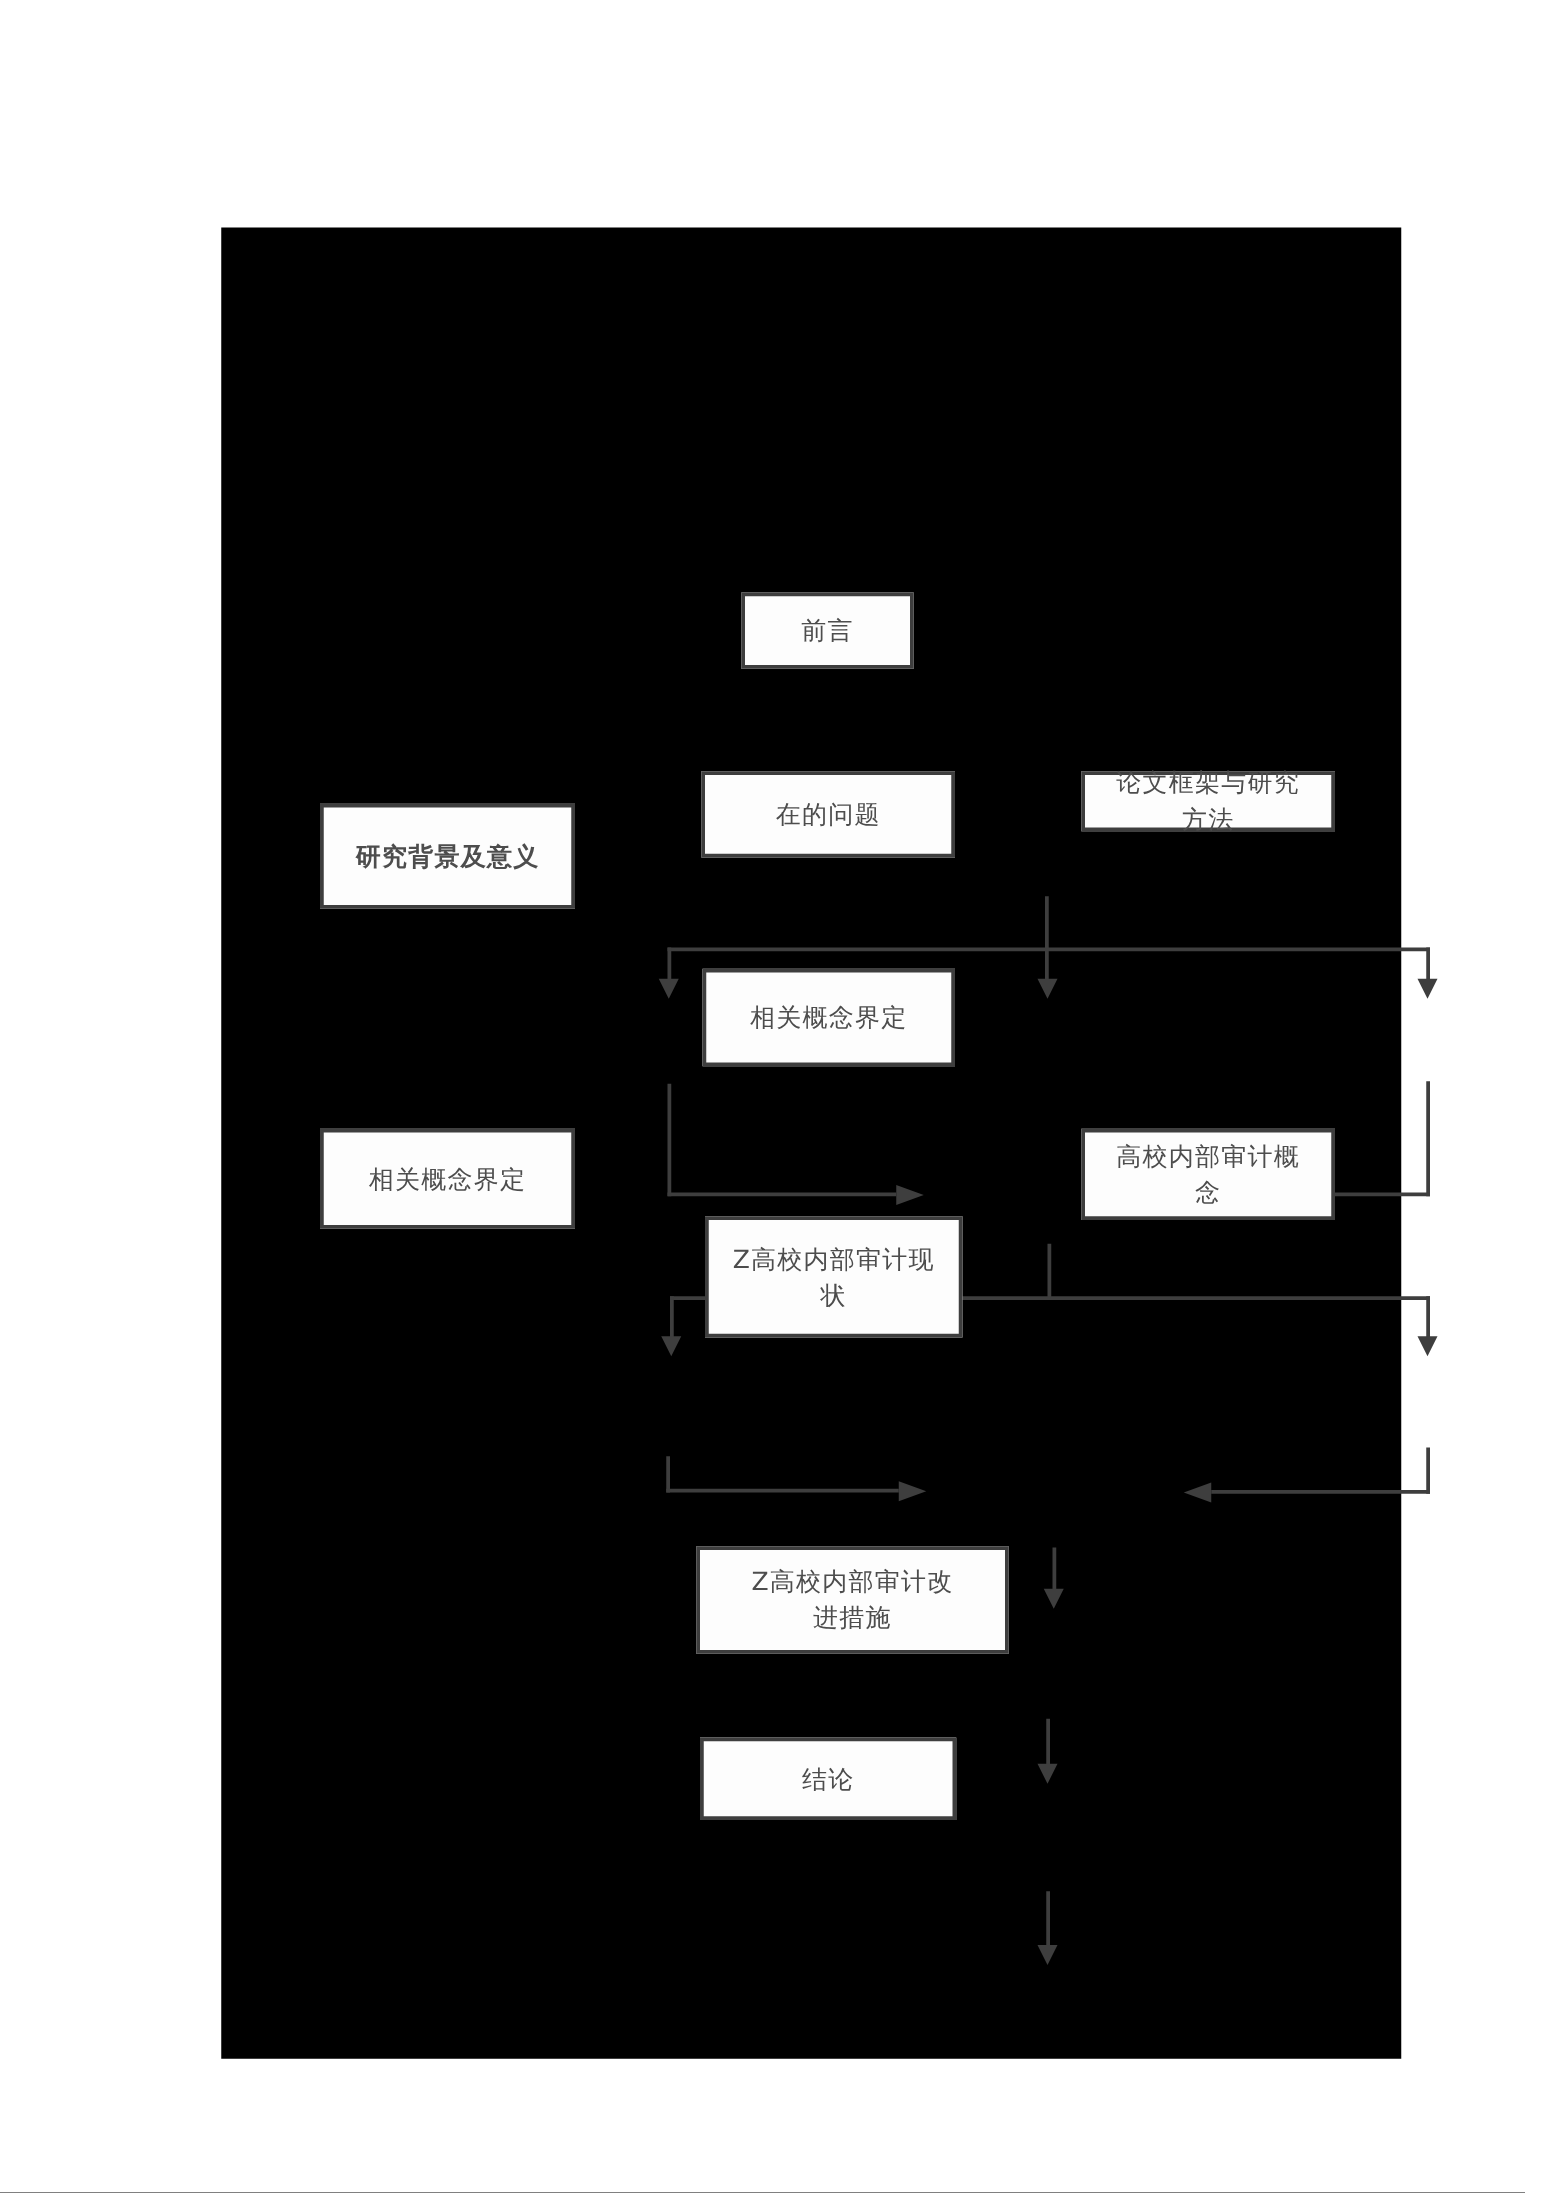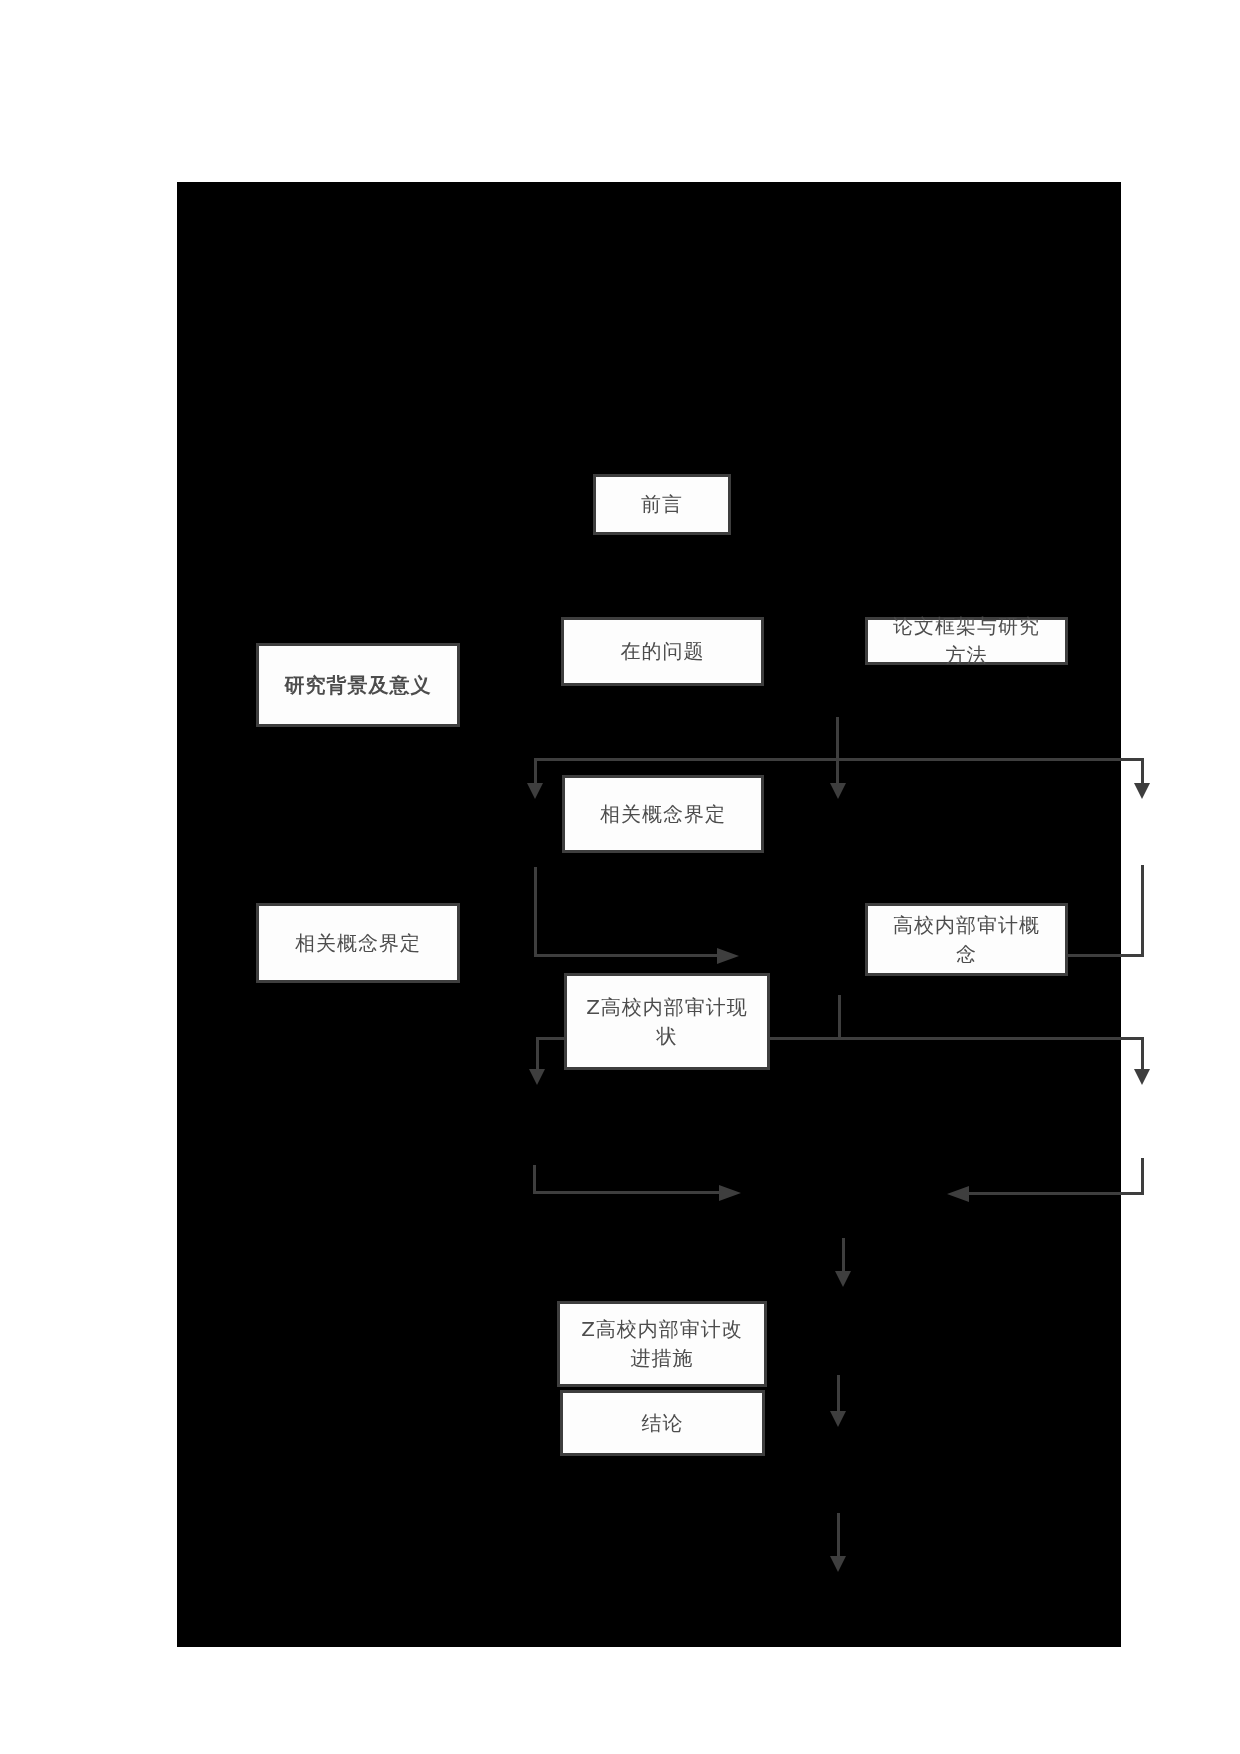--- a/index.html
+++ b/index.html
@@ -41,21 +41,21 @@
   }
   .n-intro        { left: 593px; top: 474px;  width: 138px; height: 61px; }
   .n-background   { left: 256px; top: 643px;  width: 204px; height: 84px; font-weight: bold; }
   .n-literature   { left: 561px; top: 617px;  width: 203px; height: 69px; }
   .n-framework    { left: 865px; top: 617px;  width: 203px; height: 48px; }
   .n-concepts     { left: 562px; top: 735px;  width: 202px; height: 78px; margin-top: 40px; }
   .n-internal     { left: 256px; top: 903px;  width: 204px; height: 80px; }
   .n-university   { left: 865px; top: 903px;  width: 203px; height: 73px; }
   .n-status       { left: 564px; top: 973px;  width: 206px; height: 97px; }
   .n-problems     { left: 561px; top: 1105px; width: 204px; height: 88px; }
-  .n-improvements { left: 557px; top: 1301px; width: 210px; height: 86px; text-align: center; }
+  .n-improvements { left: 557px; top: 1237px; width: 250px; height: 86px; text-align: center; }
   .n-conclusion   { left: 560px; top: 1390px; width: 205px; height: 66px; }
 
   .vl, .hl { position: absolute; background: #3e3e3e; }
   .vl { width: 3px; }
   .hl { height: 3px; }
   .arrow { position: absolute; width: 0; height: 0; }
   .a-down  { border-left: 8px solid transparent; border-right: 8px solid transparent; border-top: 16px solid #3e3e3e; }
   .a-right { border-top: 8px solid transparent; border-bottom: 8px solid transparent; border-left: 22px solid #3e3e3e; }
   .a-left  { border-top: 8px solid transparent; border-bottom: 8px solid transparent; border-right: 22px solid #3e3e3e; }
 </style>

